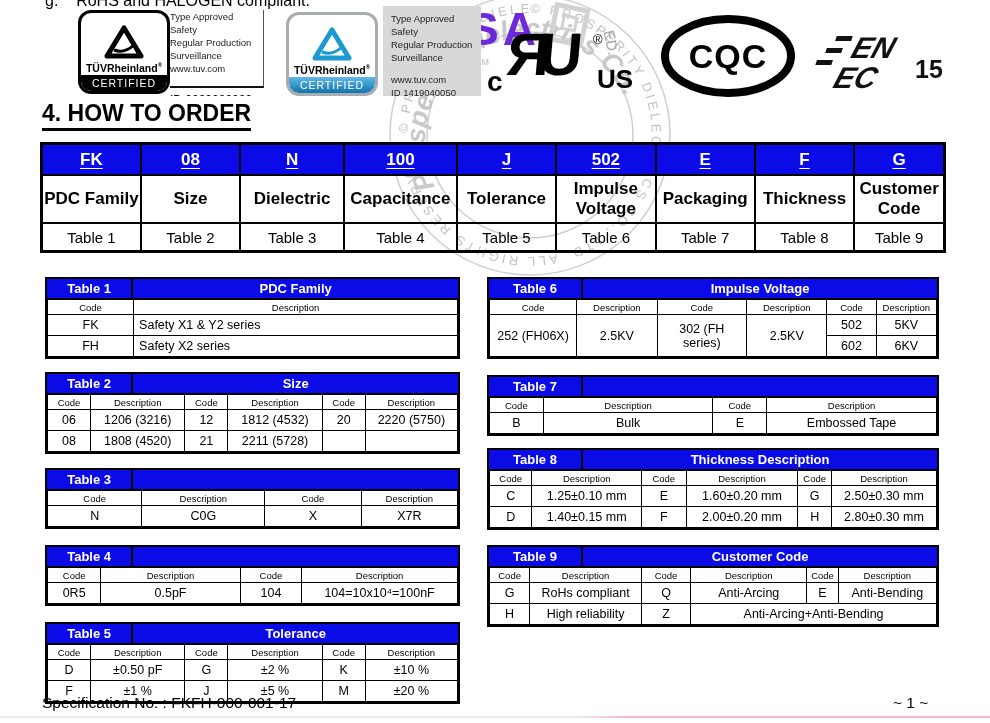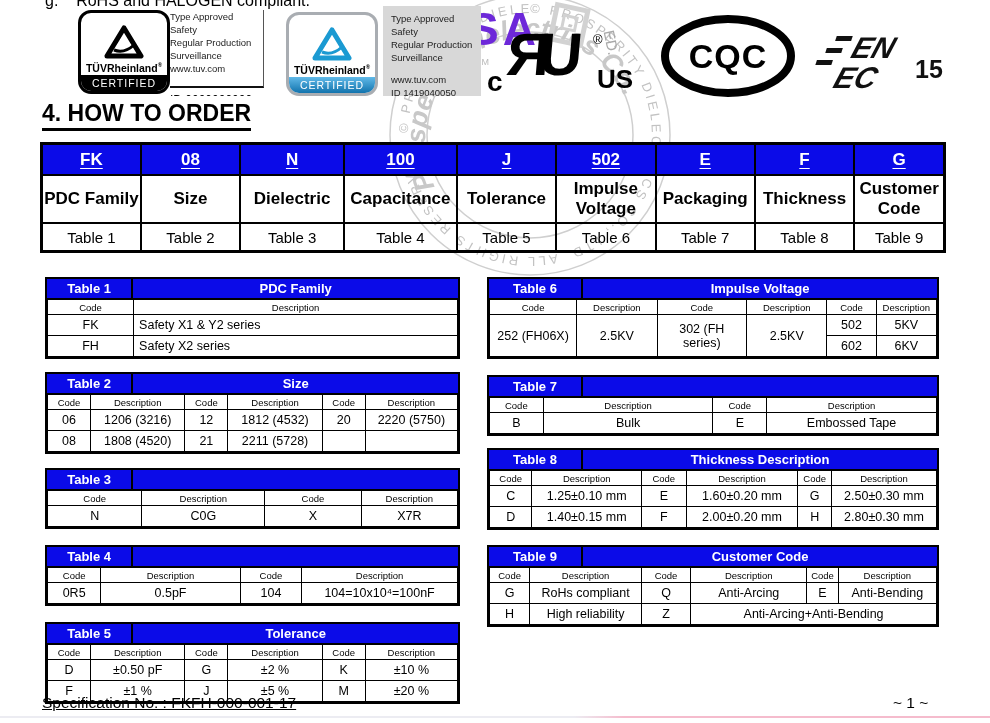--- a/index.html
+++ b/index.html
@@ -97,21 +97,21 @@
   .t7 col:nth-child(1){width:12%}.t7 col:nth-child(2){width:38%}
   .t7 col:nth-child(3){width:12%}.t7 col:nth-child(4){width:38%}
   .t8 col:nth-child(1){width:9.5%}.t8 col:nth-child(2){width:24.5%}
   .t8 col:nth-child(3){width:10%}.t8 col:nth-child(4){width:25%}
   .t8 col:nth-child(5){width:7.5%}.t8 col:nth-child(6){width:23.5%}
   .t9 col:nth-child(1){width:9%}.t9 col:nth-child(2){width:25%}
   .t9 col:nth-child(3){width:11%}.t9 col:nth-child(4){width:26%}
   .t9 col:nth-child(5){width:7%}.t9 col:nth-child(6){width:22%}
 
   
-  .footer-left{position:absolute;left:42px;top:694px;font-size:15.5px;z-index:3;text-decoration:underline;}
+  .footer-left{position:absolute;left:42px;top:694px;font-size:15.5px;z-index:3;}
   .footer-right{position:absolute;left:893px;top:694px;font-size:15.5px;z-index:3;}
   .footer-line{position:absolute;left:0;top:716px;width:990px;height:2px;z-index:3;
     background:linear-gradient(90deg,#ececf2 0%,#ececf2 58%,#f5bccd 63%,#f5bccd 100%);}
 </style>
 </head>
 <body>
 
 <svg class="seal" width="500" height="330" viewBox="0 0 500 330">
   <defs>
     <path id="ringPath" d="M240,58 a122,122 0 1,1 -0.2,0"></path>

